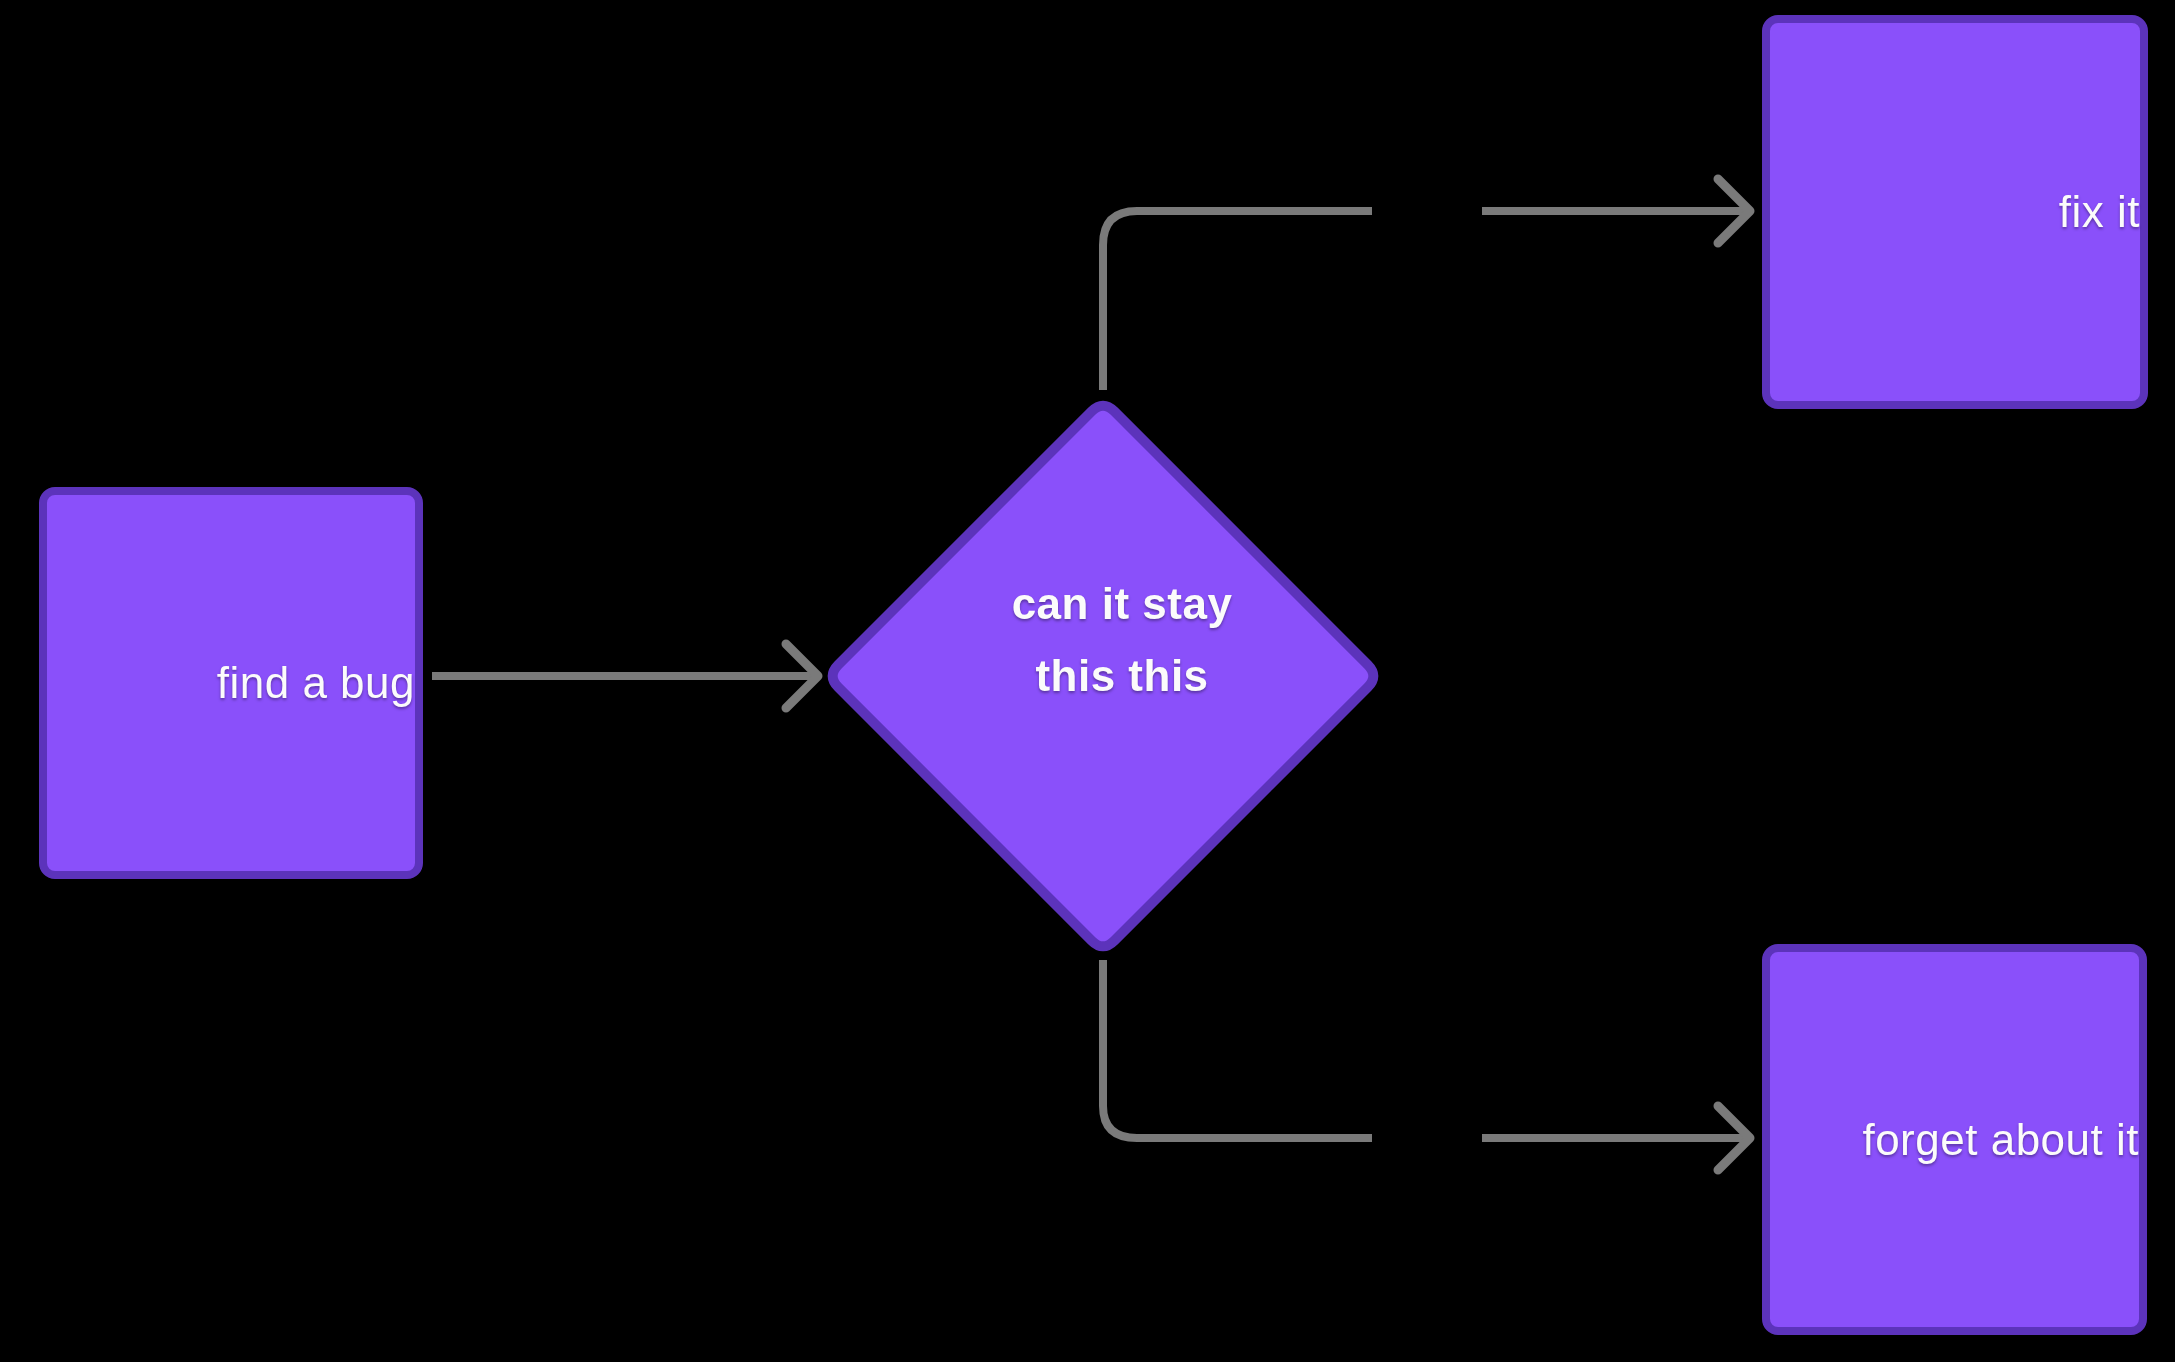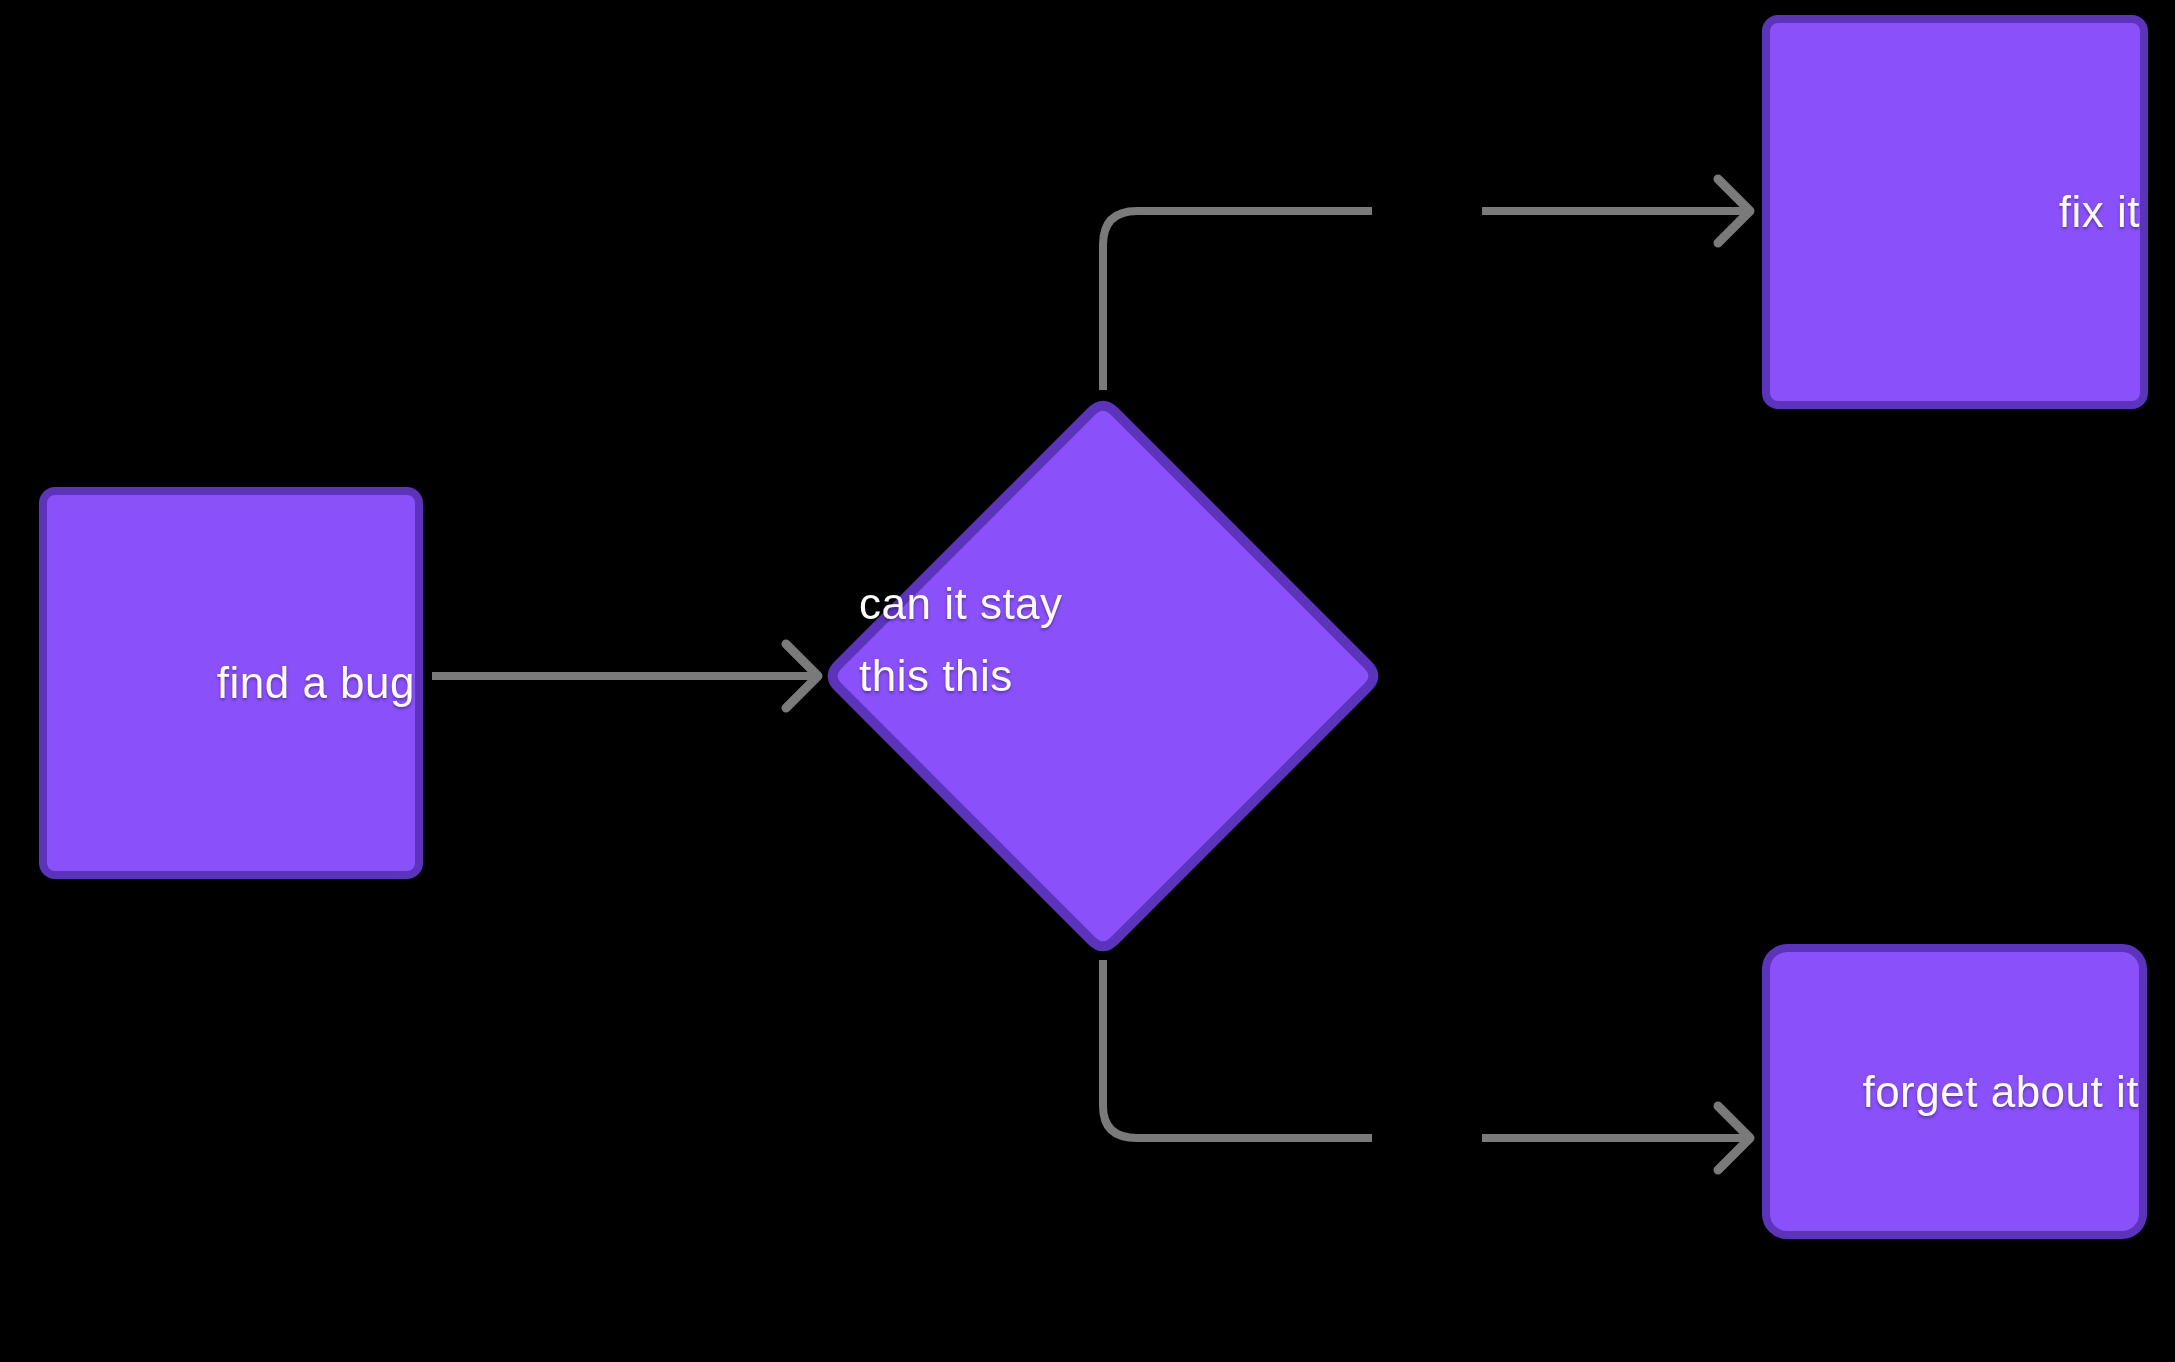--- a/index.html
+++ b/index.html
@@ -56,26 +56,27 @@
   .node-label, .diamond-label {
     color: var(--label-text);
     font-size: 44px;
     font-weight: 500;
     letter-spacing: 0.5px;
     text-shadow: 0 2px 3px rgba(0,0,0,0.35);
     white-space: nowrap;
   }
   .diamond-label {
     position: absolute;
-    left: 859px;
+    left: 922px;
     top: 568px;
     width: 400px;
     height: 216px;
-    text-align: left;
+    text-align: center;
     line-height: 72px;
+    font-weight: bold;
   }
 </style>
 </head>
 <body>
 
 <div class="stage">
 
   <svg class="edges" viewBox="0 0 2175 1362" aria-hidden="true">
 
     <g>
@@ -99,21 +100,21 @@
   </svg>
 
   <div class="node" style="left:39px; top:487px; width:384px; height:392px;">
     <span class="node-label">find a bug</span>
   </div>
 
   <div class="node" style="left:1762px; top:15px; width:386px; height:394px;">
     <span class="node-label">fix it</span>
   </div>
 
-  <div class="node" style="left:1762px; top:944px; width:385px; height:295px;border-radius:25px;">
+  <div class="node" style="left:1762px; top:944px; width:385px; height:391px;">
     <span class="node-label">forget about it</span>
   </div>
 
   <div class="diamond-label">
     <div>can it stay</div>
     <div>this this</div>
   </div>
 
 </div>
 

